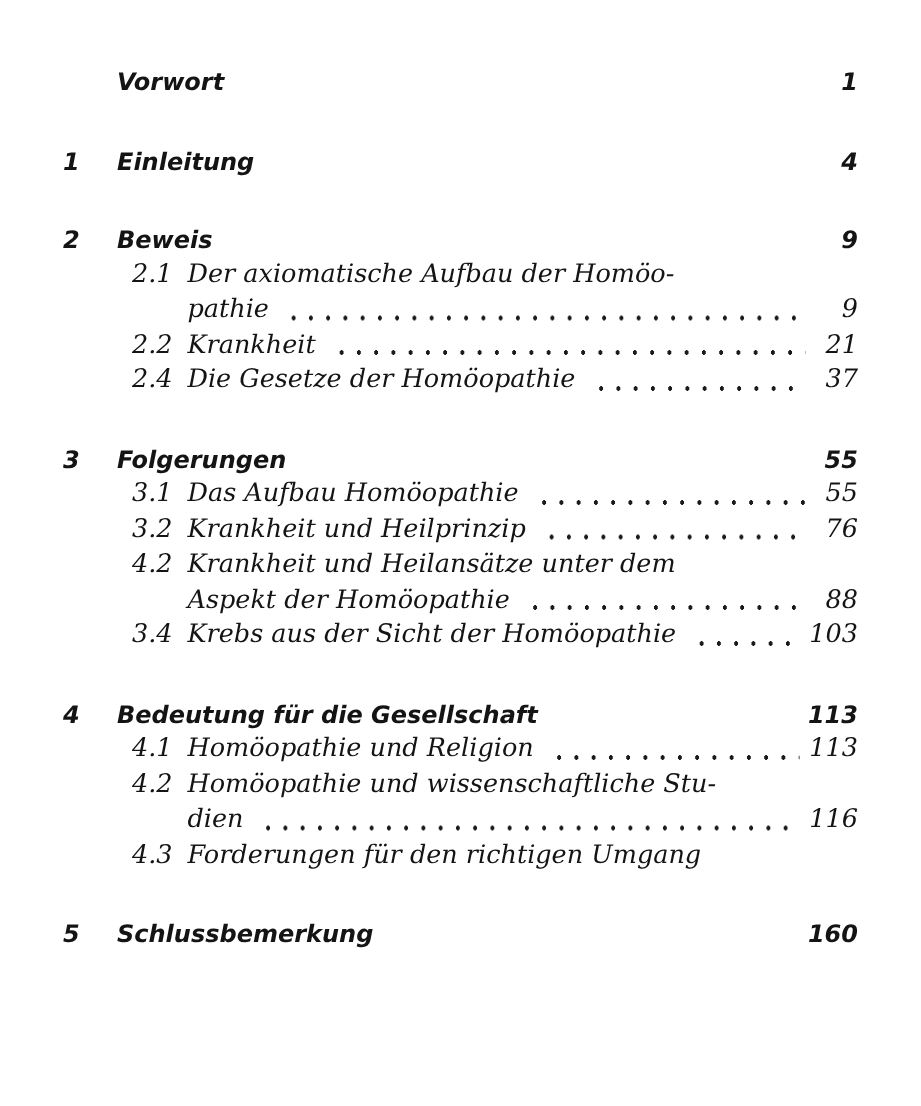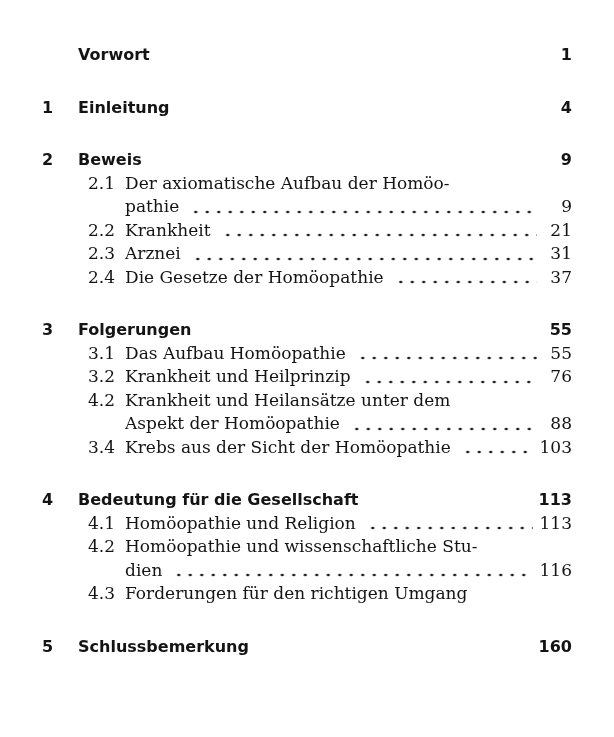--- a/index.html
+++ b/index.html
@@ -16,20 +16,21 @@
     height: 737px;
     background: #ffffff;
     padding: 43px 42px 0 42px;
   }
   .row {
     display: flex;
     align-items: stretch;
     line-height: 23.5px;
     font-size: 17px;
     white-space: nowrap;
+    font-style: italic;
   }
   .chapter-row {
     font-family: "DejaVu Sans", "Liberation Sans", sans-serif;
     font-weight: bold;
     font-size: 16px;
   }
   .gap { margin-top: 29px; }
   .ch-num  { width: 36px; flex: none; }
   .sec-row { padding-left: 36px; }
   .sec-num { width: 47px; flex: none; text-align: center; }
@@ -82,26 +83,20 @@
         <span class="sec-num"></span>
         <span class="sec-title">pathie</span>
         <span class="dots"></span>
         <span class="page-num">9</span>
       </div>
       <div class="row sec-row">
         <span class="sec-num">2.2</span>
         <span class="sec-title">Krankheit</span>
         <span class="dots"></span>
         <span class="page-num">21</span>
-      </div>
-      <div class="row sec-row">
-        <span class="sec-num">2.3</span>
-        <span class="sec-title">Arznei</span>
-        <span class="dots"></span>
-        <span class="page-num">31</span>
       </div>
       <div class="row sec-row">
         <span class="sec-num">2.4</span>
         <span class="sec-title">Die Gesetze der Homöopathie</span>
         <span class="dots"></span>
         <span class="page-num">37</span>
       </div>
       <div class="row chapter-row gap">
         <span class="ch-num">3</span>
         <span class="ch-title">Folgerungen</span>

